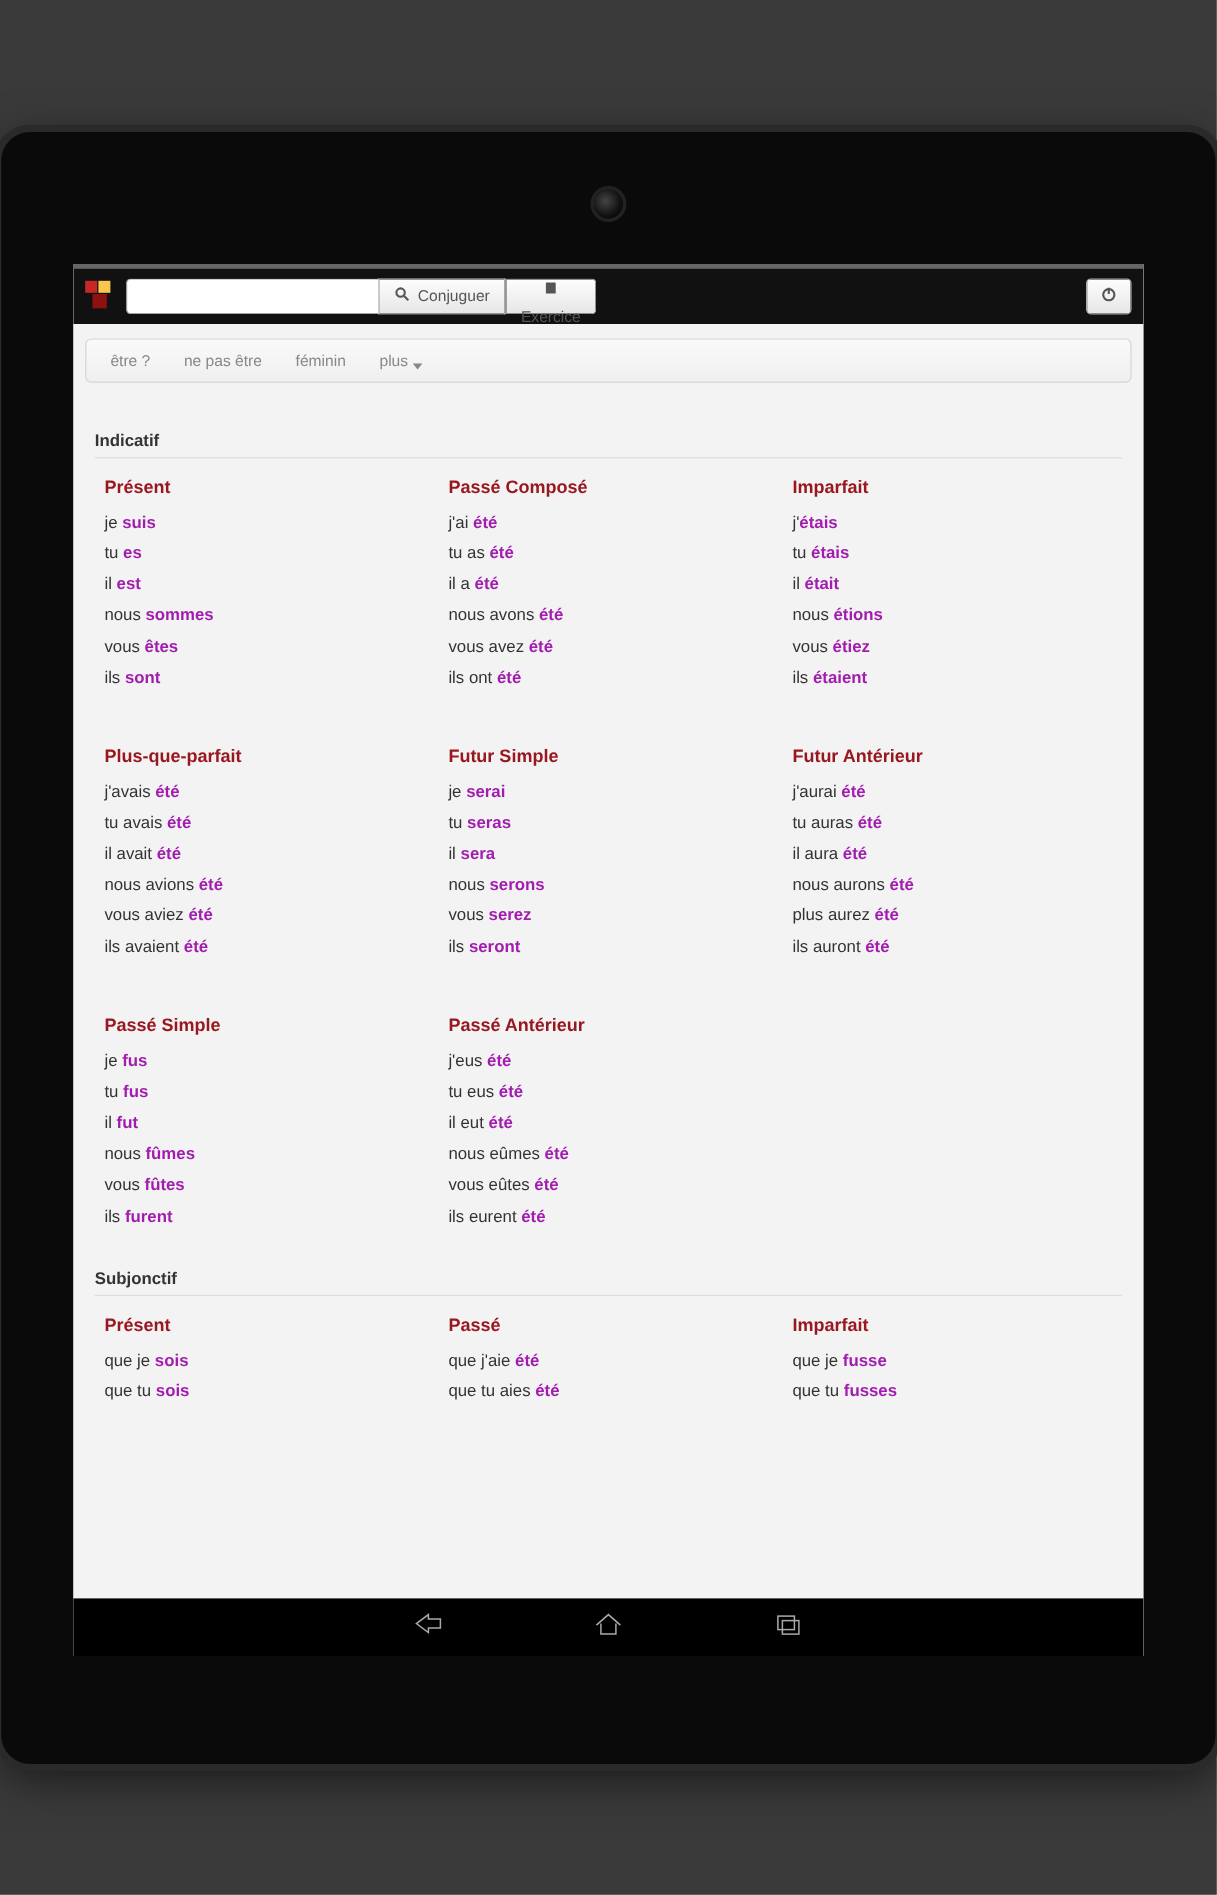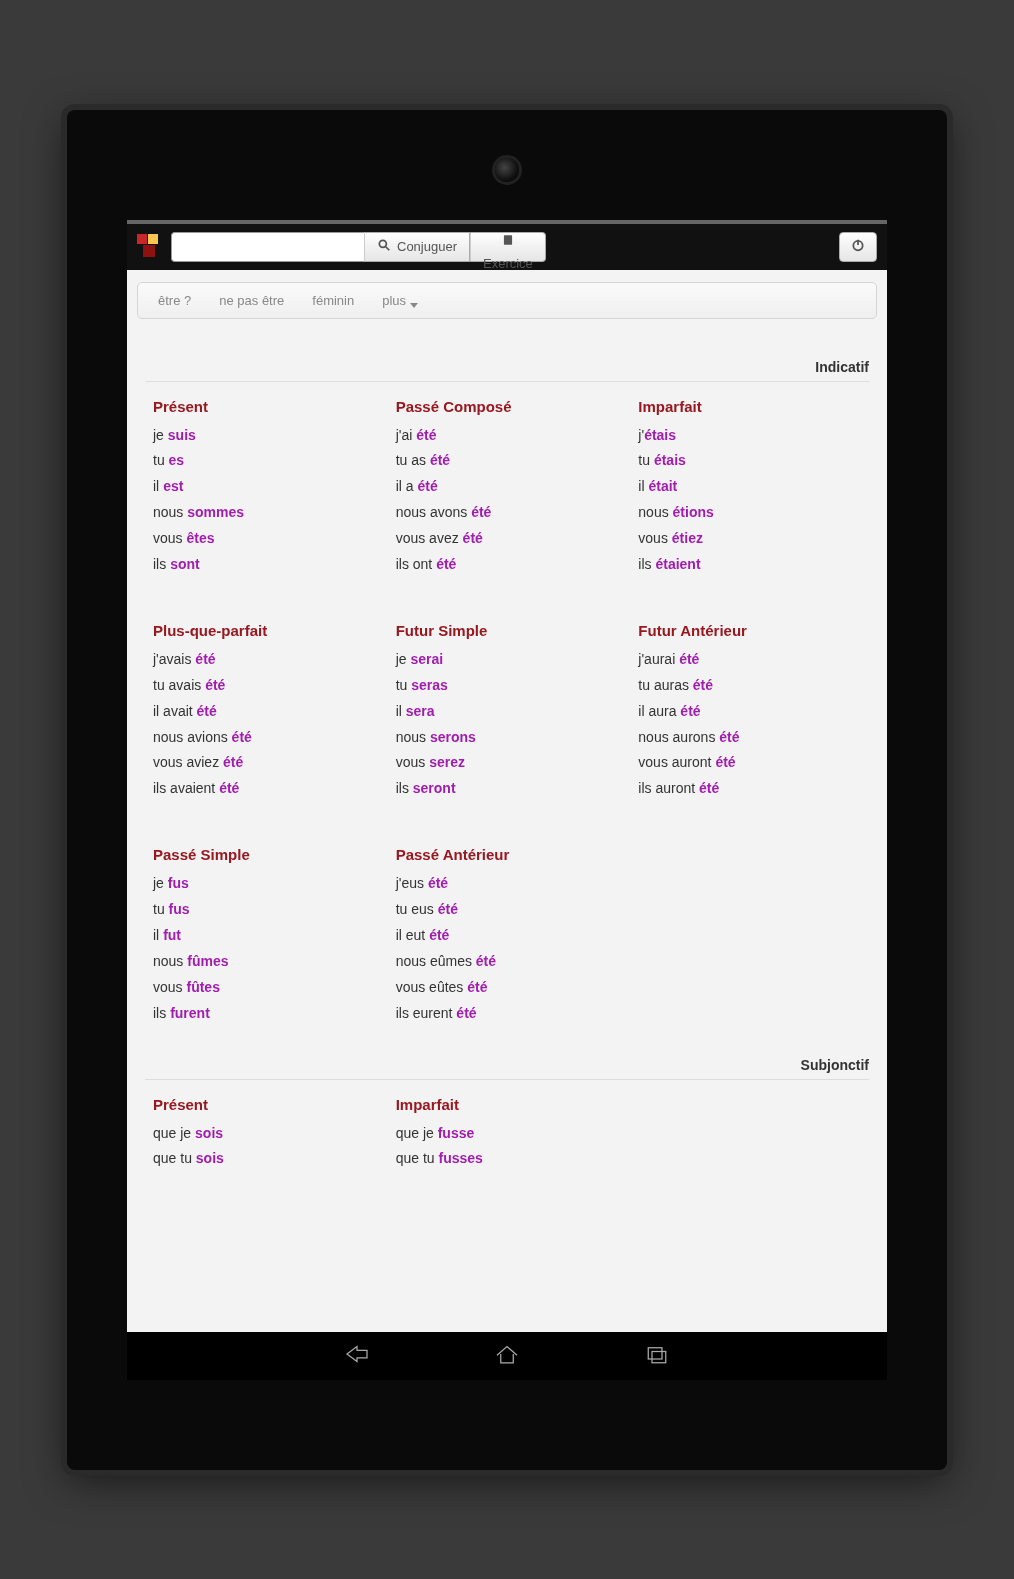--- a/index.html
+++ b/index.html
@@ -5,24 +5,24 @@
   * { box-sizing: border-box; margin: 0; padding: 0; }
   html, body { height: 100%; }
   body {
     background: #3a3a3a;
     font-family: Arial, Helvetica, sans-serif;
     display: flex;
     align-items: center;
     justify-content: center;
   }
   .tablet {
-    width: 880px;
+    width: 1012px;
     height: 1360px;
     background: #0a0a0a;
-    border-radius: 8px;
+    border-radius: 24px;
     padding: 110px 60px 90px 60px;
     position: relative;
     box-shadow: 0 0 0 6px #2a2a2a, 0 10px 40px rgba(0,0,0,0.6);
   }
   .camera {
     position: absolute;
     top: 48px; left: 50%; transform: translateX(-50%);
     width: 24px; height: 24px; border-radius: 50%;
     background: radial-gradient(circle at 40% 40%, #444 0%, #111 60%, #000 100%);
     box-shadow: 0 0 0 3px #222;
@@ -120,21 +120,20 @@
     padding: 10px 18px 0 18px;
   }
   .content::-webkit-scrollbar { width: 0; }
   .mood-heading {
     font-size: 14px;
     font-weight: bold;
     color: #333;
     padding: 30px 0 6px 0;
     border-bottom: 1px solid #ddd;
     margin-bottom: 16px;
-    text-align: right;
   }
   .tense-grid {
     display: grid;
     grid-template-columns: repeat(3, 1fr);
     column-gap: 20px;
     row-gap: 44px;
     padding: 0 8px;
     margin-top: 11px;
   }
   .tense-block { }
@@ -273,21 +272,21 @@
               <div class="conj-line"><span>nous </span><span class="verb-part">serons</span></div>
               <div class="conj-line"><span>vous </span><span class="verb-part">serez</span></div>
               <div class="conj-line"><span>ils </span><span class="verb-part">seront</span></div>
             </div>
             <div class="tense-block">
               <div class="tense-title">Futur Antérieur</div>
               <div class="conj-line"><span>j'aurai </span><span class="verb-part">été</span></div>
               <div class="conj-line"><span>tu auras </span><span class="verb-part">été</span></div>
               <div class="conj-line"><span>il aura </span><span class="verb-part">été</span></div>
               <div class="conj-line"><span>nous aurons </span><span class="verb-part">été</span></div>
-              <div class="conj-line"><span>vous auront </span><span class="verb-part">été</span></div>
+              <div class="conj-line"><span>plus aurez </span><span class="verb-part">été</span></div>
               <div class="conj-line"><span>ils auront </span><span class="verb-part">été</span></div>
             </div>
             <div class="tense-block">
               <div class="tense-title">Passé Simple</div>
               <div class="conj-line"><span>je </span><span class="verb-part">fus</span></div>
               <div class="conj-line"><span>tu </span><span class="verb-part">fus</span></div>
               <div class="conj-line"><span>il </span><span class="verb-part">fut</span></div>
               <div class="conj-line"><span>nous </span><span class="verb-part">fûmes</span></div>
               <div class="conj-line"><span>vous </span><span class="verb-part">fûtes</span></div>
               <div class="conj-line"><span>ils </span><span class="verb-part">furent</span></div>
@@ -301,20 +300,25 @@
               <div class="conj-line"><span>vous eûtes </span><span class="verb-part">été</span></div>
               <div class="conj-line"><span>ils eurent </span><span class="verb-part">été</span></div>
             </div>
           </div>
           <div class="mood-heading">Subjonctif</div>
           <div class="tense-grid">
             <div class="tense-block">
               <div class="tense-title">Présent</div>
               <div class="conj-line"><span>que je </span><span class="verb-part">sois</span></div>
               <div class="conj-line"><span>que tu </span><span class="verb-part">sois</span></div>
+            </div>
+            <div class="tense-block">
+              <div class="tense-title">Passé</div>
+              <div class="conj-line"><span>que j'aie </span><span class="verb-part">été</span></div>
+              <div class="conj-line"><span>que tu aies </span><span class="verb-part">été</span></div>
             </div>
             <div class="tense-block">
               <div class="tense-title">Imparfait</div>
               <div class="conj-line"><span>que je </span><span class="verb-part">fusse</span></div>
               <div class="conj-line"><span>que tu </span><span class="verb-part">fusses</span></div>
             </div>
           </div>
         </div>
 
     </div>

